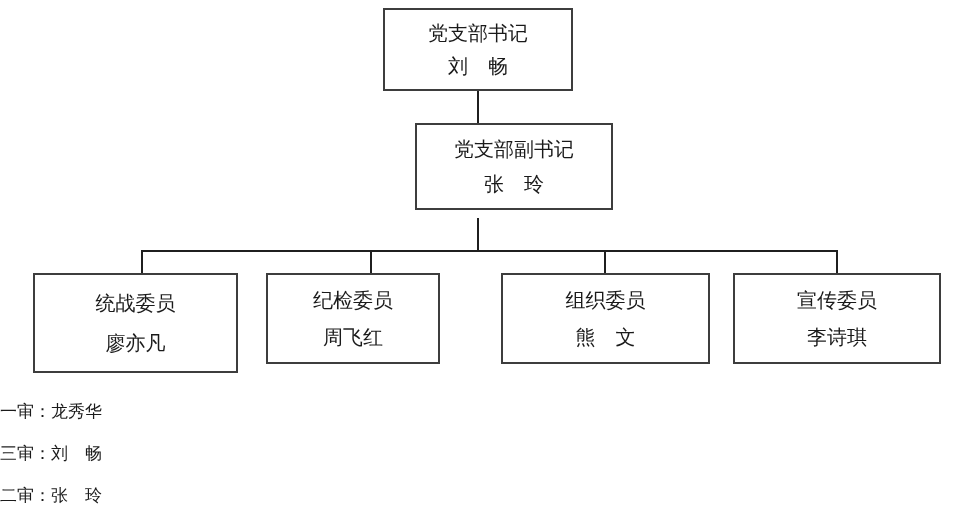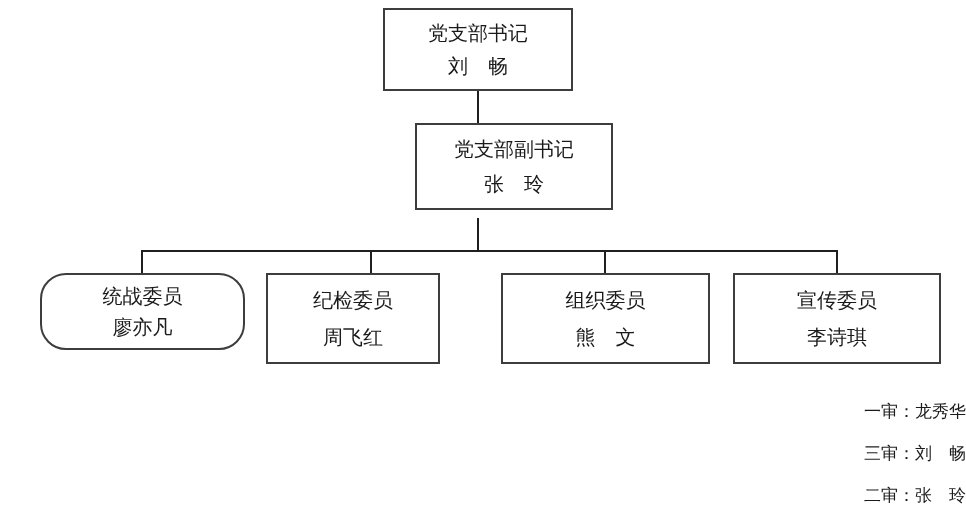--- a/index.html
+++ b/index.html
@@ -37,34 +37,34 @@
     position: absolute;
     background: #1f1f1f;
   }
   .connector.v { width: 2px; }
   .connector.h { height: 2px; }
   .review {
     position: absolute;
     left: 0;
     top: 402px;
     width: 966px;
-    text-align: right;
+    text-align: left;
   }
   .review-line {
     height: 20px;
     margin-bottom: 22px;
     font-size: 17px;
     line-height: 20px;
     white-space: pre;
     color: #1a1a1a;
   }
   
   #n-secretary { left: 383px; top: 8px;   width: 190px; height: 83px; }
   #n-deputy    { left: 380px; top: 123px; width: 198px; height: 87px; margin-left: 35px; }
-  #n-c0        { left: 40px;  top: 273px; width: 205px; height: 77px; border-radius: 26px; }
+  #n-c0        { left: 33px;  top: 273px; width: 205px; height: 100px; }
   #n-c1        { left: 266px; top: 273px; width: 174px; height: 91px; }
   #n-c2        { left: 501px; top: 273px; width: 209px; height: 91px; }
   #n-c3        { left: 733px; top: 273px; width: 208px; height: 91px; }
   
   #ln-root-deputy { left: 477px; top: 91px;  height: 40px; }
   #ln-deputy-bus  { left: 477px; top: 218px; height: 34px; }
   #ln-bus         { left: 141px; top: 250px; width: 697px; }
   #ln-drop0       { left: 141px; top: 250px; height: 23px; }
   #ln-drop1       { left: 370px; top: 250px; height: 23px; }
   #ln-drop2       { left: 604px; top: 250px; height: 23px; }

